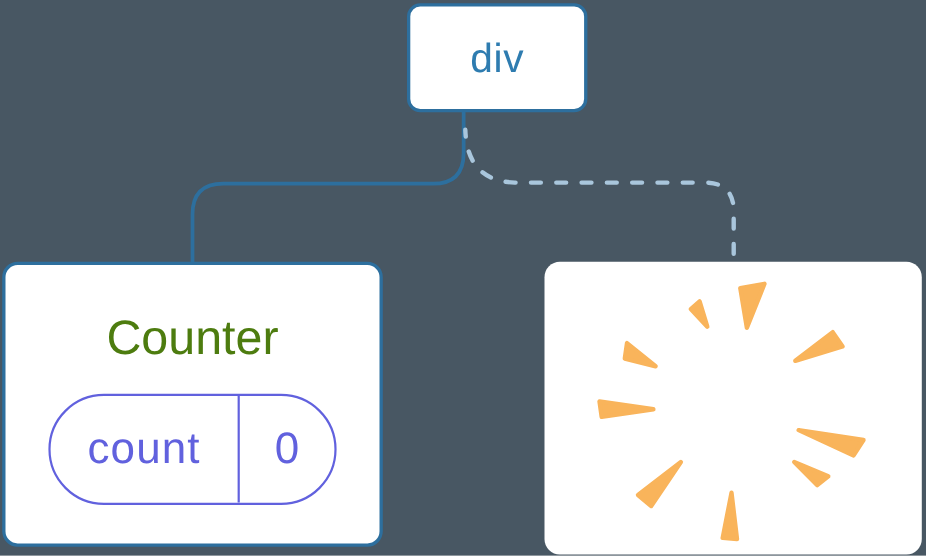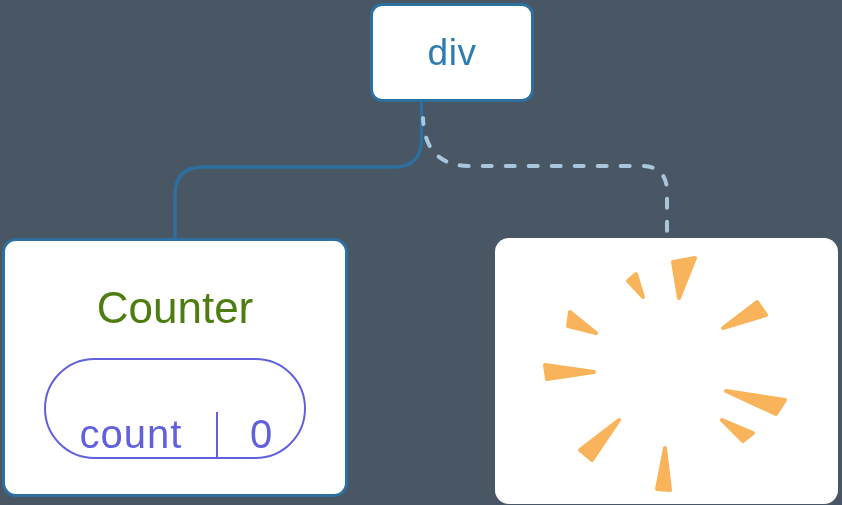--- a/index.html
+++ b/index.html
@@ -68,21 +68,20 @@
   .state-pill {
     margin-top: 21px;
     width: 262px;
     height: 101px;
     border: 2.5px solid #6161DE;
     border-radius: 52px;
     box-sizing: border-box;
     display: flex;
     overflow: hidden;
     background: #ffffff;
-    align-items: flex-end;
   }
   .state-pill .key {
     width: 170px;
     display: flex;
     align-items: center;
     justify-content: center;
     color: #6161DE;
     font-size: 40px;
     letter-spacing: 1px;
   }

